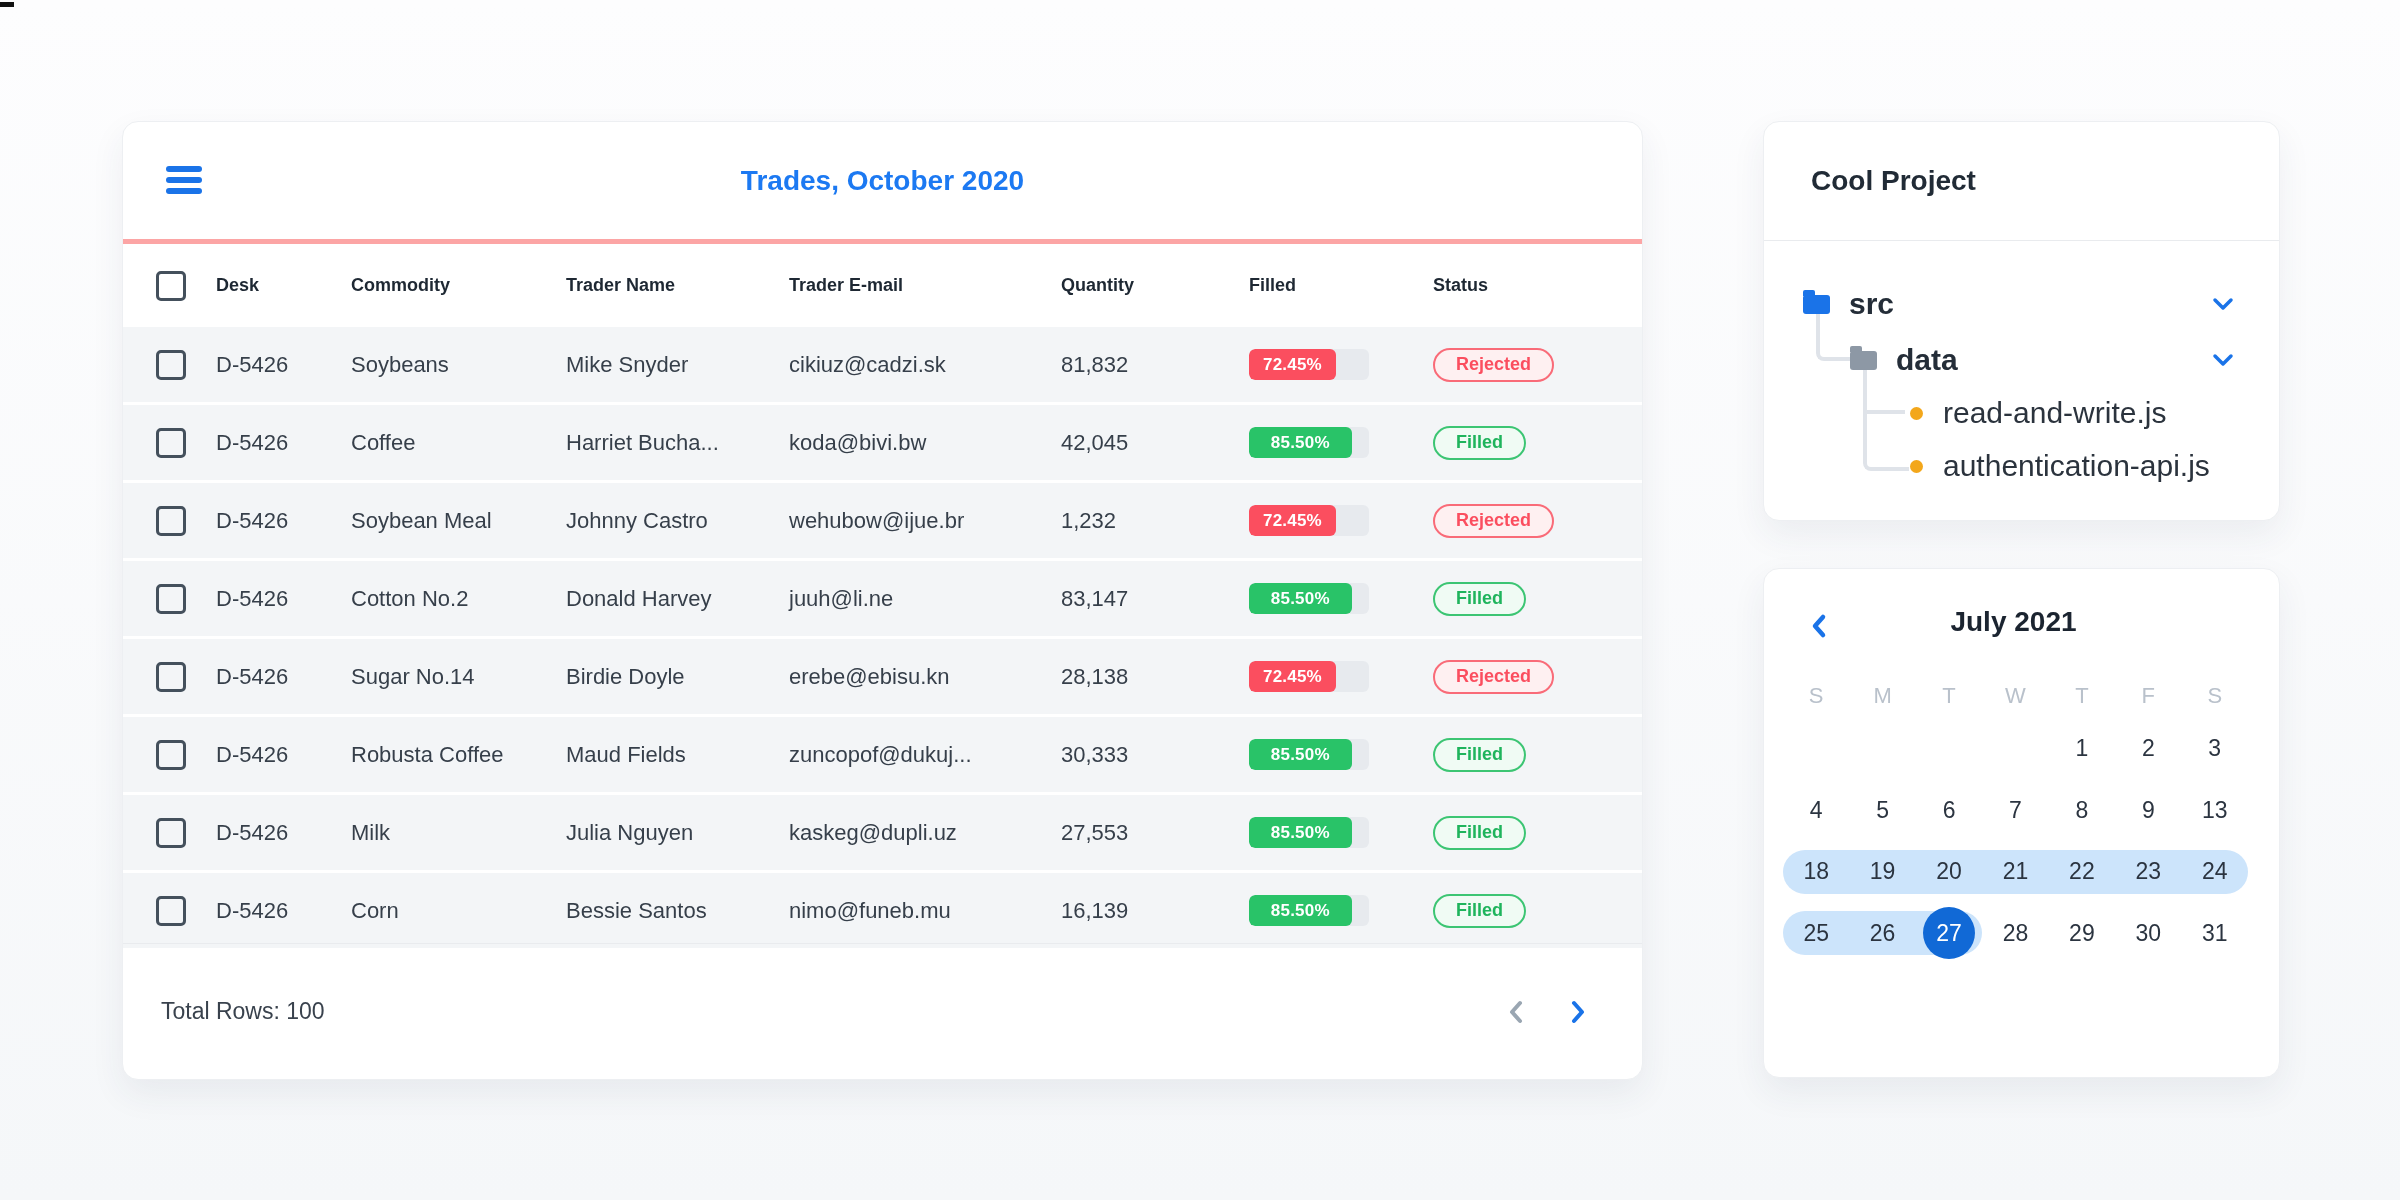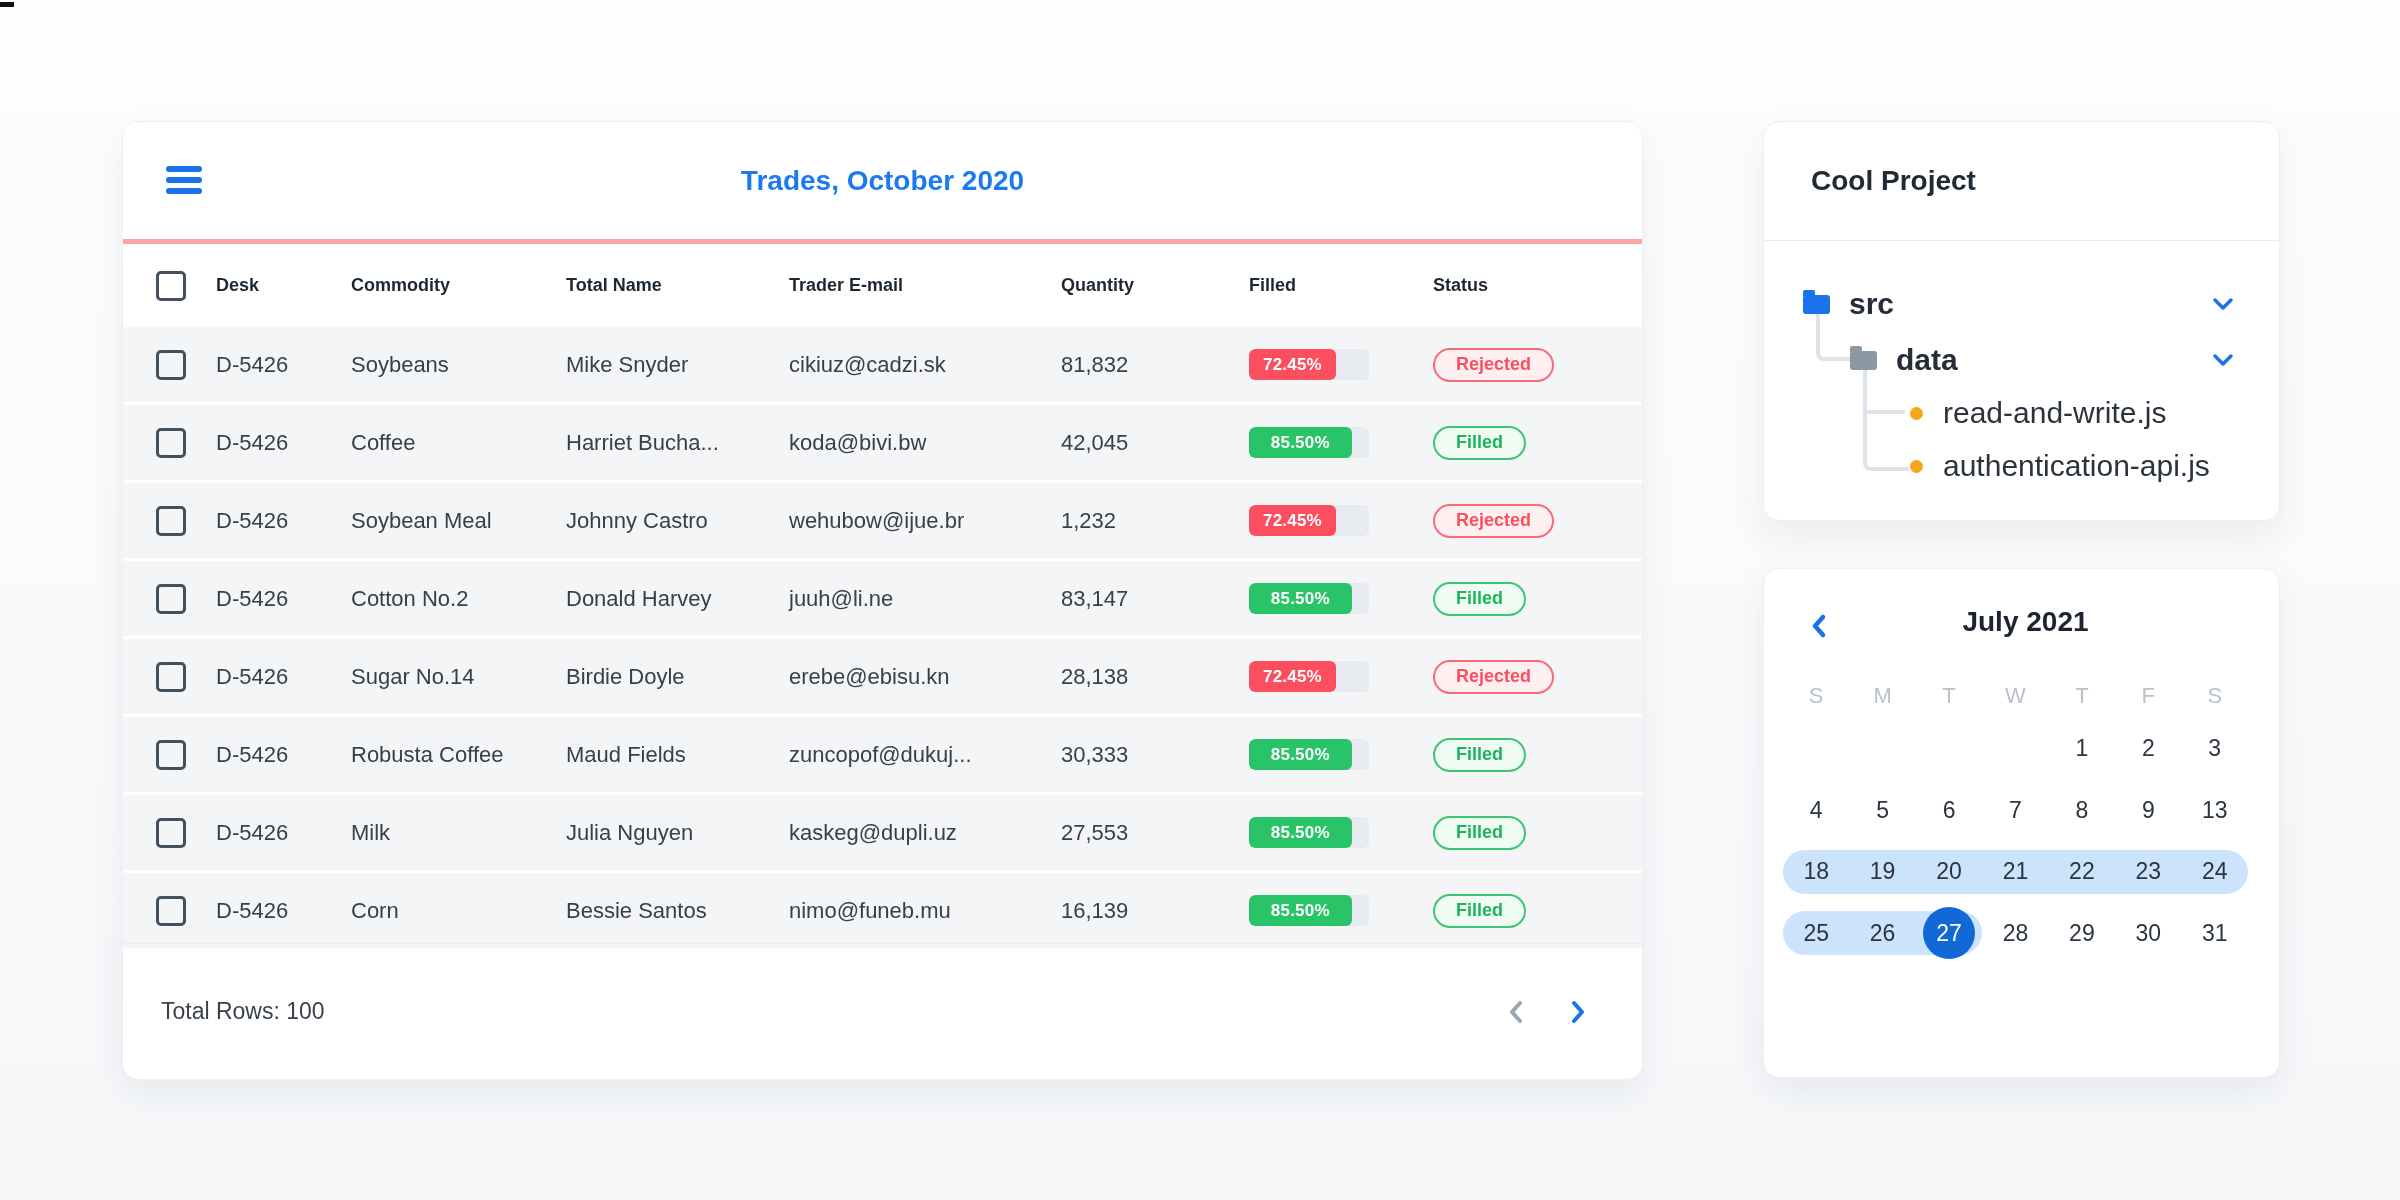--- a/index.html
+++ b/index.html
@@ -66,21 +66,21 @@
   .tree-label.bold{font-weight:700;color:#242d38;}
   .dot{width:13px;height:13px;border-radius:50%;background:#f3a71b;}
   .tree-chevron{position:absolute;cursor:pointer;display:flex;}
   .elbow{position:absolute;border-left:4px solid #dfe3e9;border-bottom:4px solid #dfe3e9;border-bottom-left-radius:8px;}
   .hbar{position:absolute;height:4px;background:#dfe3e9;}
 
   
   .cal-card{left:1763px;top:568px;width:517px;height:510px;}
   .cal-head{position:relative;height:105px;}
   .cal-prev{position:absolute;left:38px;top:40px;width:34px;height:34px;display:flex;align-items:center;justify-content:center;cursor:pointer;background:none;border:none;padding:0;}
-  .cal-title{position:absolute;left:29px;width:465px;top:0;height:105px;display:flex;align-items:center;justify-content:center;
+  .cal-title{position:absolute;left:17px;width:465px;top:0;height:105px;display:flex;align-items:center;justify-content:center;
     font-size:28px;font-weight:700;color:#1b2430;}
   .cal-grid{position:absolute;left:19px;top:105px;width:465px;}
   .wd-row{display:flex;height:44px;align-items:center;}
   .wd{flex:0 0 66.43px;text-align:center;font-size:22px;color:#b9c1cb;}
   .cal-row{position:relative;display:flex;height:61.5px;align-items:center;}
   .band{position:absolute;top:50%;transform:translateY(-50%);height:44px;border-radius:22px;background:var(--range,#cce4fb);}
   .day{flex:0 0 66.43px;height:61.5px;display:flex;align-items:center;justify-content:center;
     font-size:23px;color:#2b3440;position:relative;cursor:pointer;}
   .day.empty{cursor:default;}
   .day .sel-circle{position:absolute;left:50%;top:50%;transform:translate(-50%,-50%);
@@ -100,21 +100,21 @@
         <i></i>
       </div>
     <div class="t-title">Trades, October 2020</div>
   </div>
   <div class="cols">
     <div class="c-check">
         <div class="checkbox"></div>
       </div>
     <div class="c-desk">Desk</div>
     <div class="c-comm">Commodity</div>
-    <div class="c-name">Total Name</div>
+    <div class="c-name">Trader Name</div>
     <div class="c-mail">Trader E-mail</div>
     <div class="c-qty">Quantity</div>
     <div class="c-fill">Filled</div>
     <div class="c-status">Status</div>
   </div>
   <div id="table-body">
       <div class="trow">
         <div class="c-check">
           <div class="checkbox"></div>
         </div>

